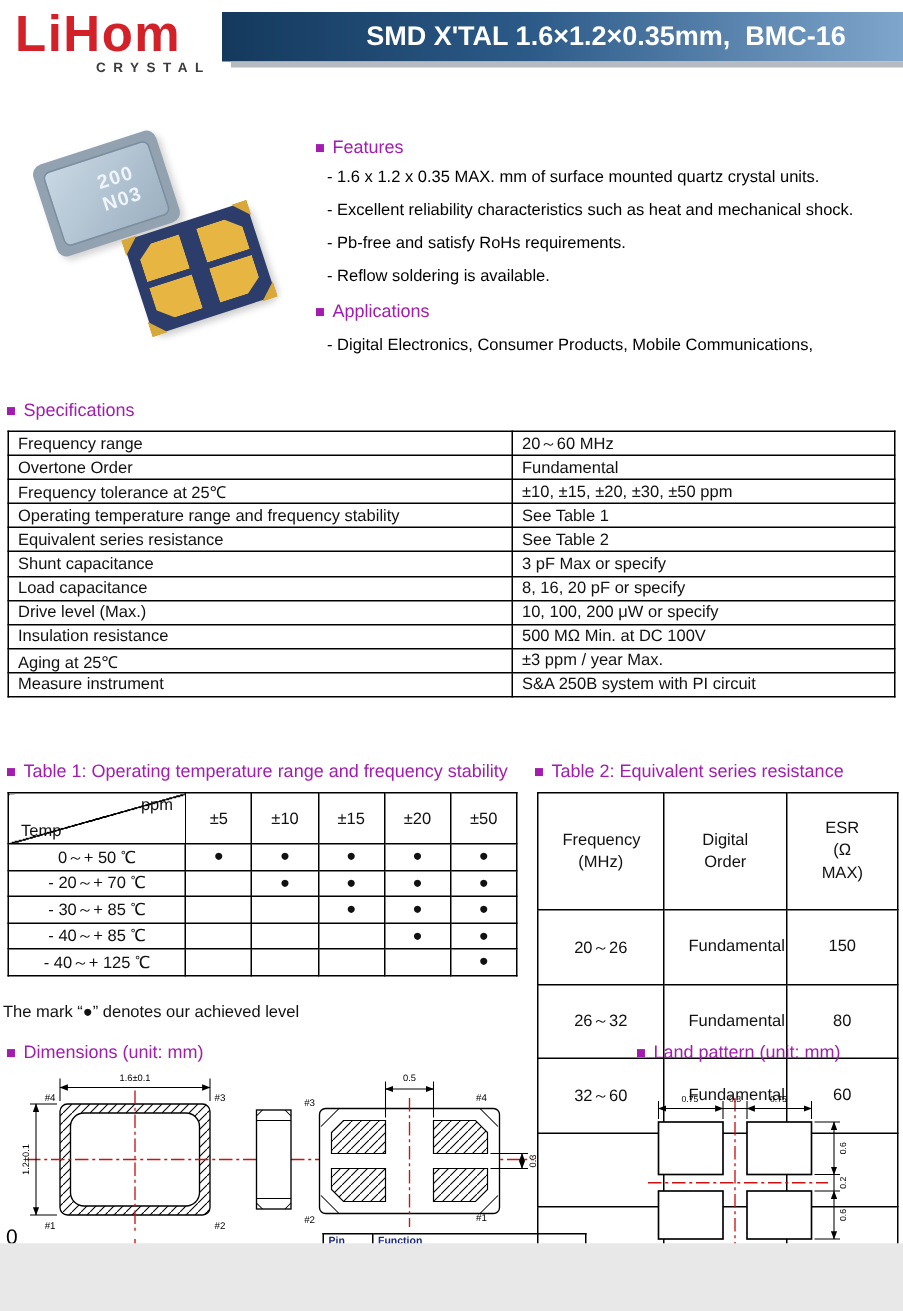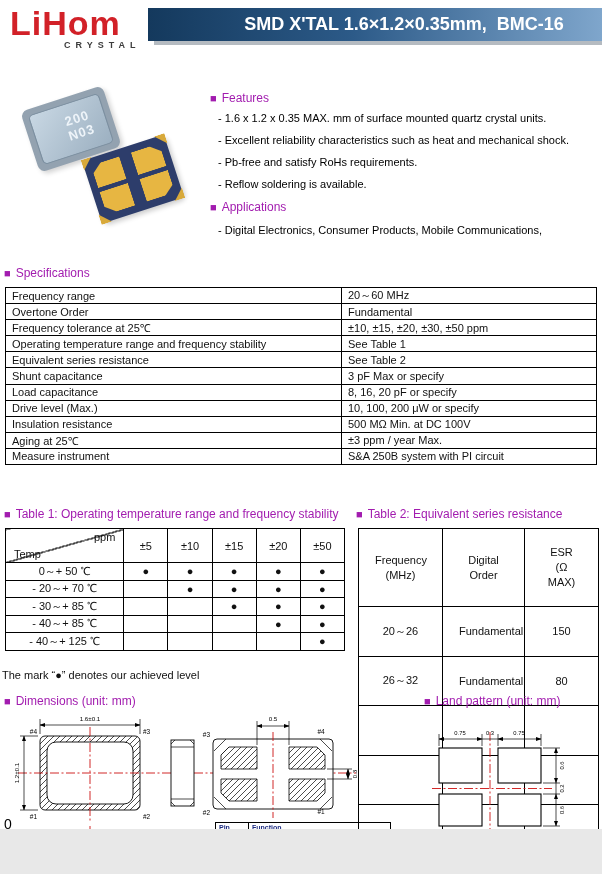--- a/index.html
+++ b/index.html
@@ -262,20 +262,25 @@
     </tr>
     <tr>
           <td>20～26</td>
           <td>Fundamental</td>
           <td>150</td>
         </tr>
     <tr>
           <td>26～32</td>
           <td>Fundamental</td>
           <td>80</td>
+        </tr>
+    <tr>
+          <td>32～60</td>
+          <td>Fundamental</td>
+          <td>60</td>
         </tr>
     <tr>
           <td></td>
           <td></td>
           <td></td>
         </tr>
     <tr>
           <td></td>
           <td></td>
           <td></td>

